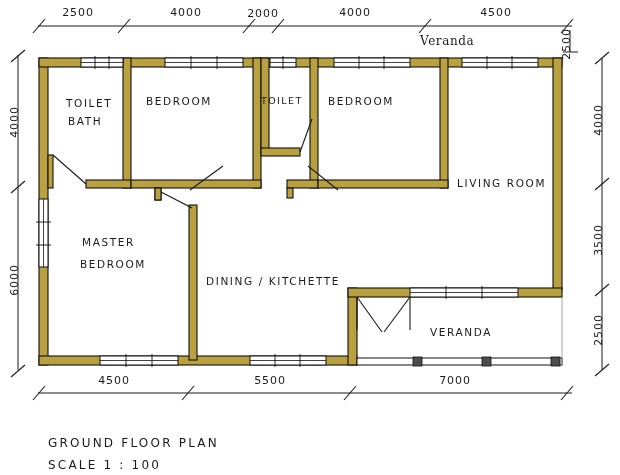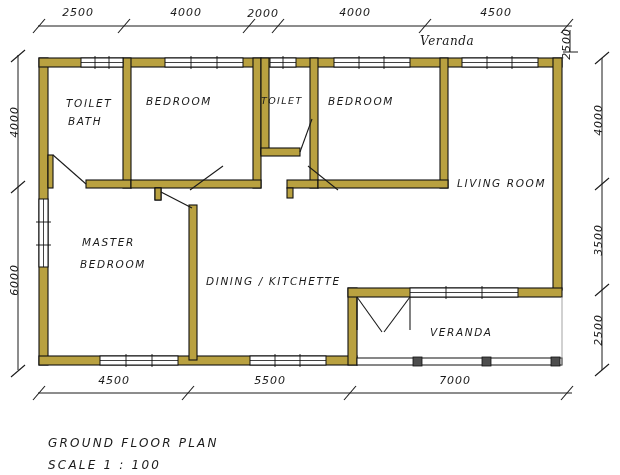--- a/index.html
+++ b/index.html
@@ -1,18 +1,18 @@
 <!DOCTYPE html>
 <html><head>
 <meta charset="utf-8">
 <style>
   html,body{margin:0;padding:0;background:#ffffff;}
   body{width:620px;height:475px;overflow:hidden;
        font-family:"DejaVu Sans",sans-serif;}
-  #plan-root{position:relative;width:620px;height:371px;background:#fff;font-style:italic;}
+  #plan-root{position:relative;width:620px;height:371px;background:#fff;}
   svg{display:block;}
   .dimtext{font-family:"DejaVu Sans",sans-serif;font-size:11px;fill:#1a1a1a;
            letter-spacing:0.9px;}
   .roomtext{font-family:"DejaVu Sans",sans-serif;font-size:10.5px;fill:#1a1a1a;
             letter-spacing:1.6px;}
   .roomtext-sm{font-family:"DejaVu Sans",sans-serif;font-size:9.5px;fill:#1a1a1a;
             letter-spacing:1.4px;}
   .titletext{font-family:"DejaVu Sans",sans-serif;font-size:12px;fill:#1a1a1a;
             letter-spacing:2.2px;}
   .verandatop{font-family:"DejaVu Serif",serif;font-size:12px;fill:#1a1a1a;

